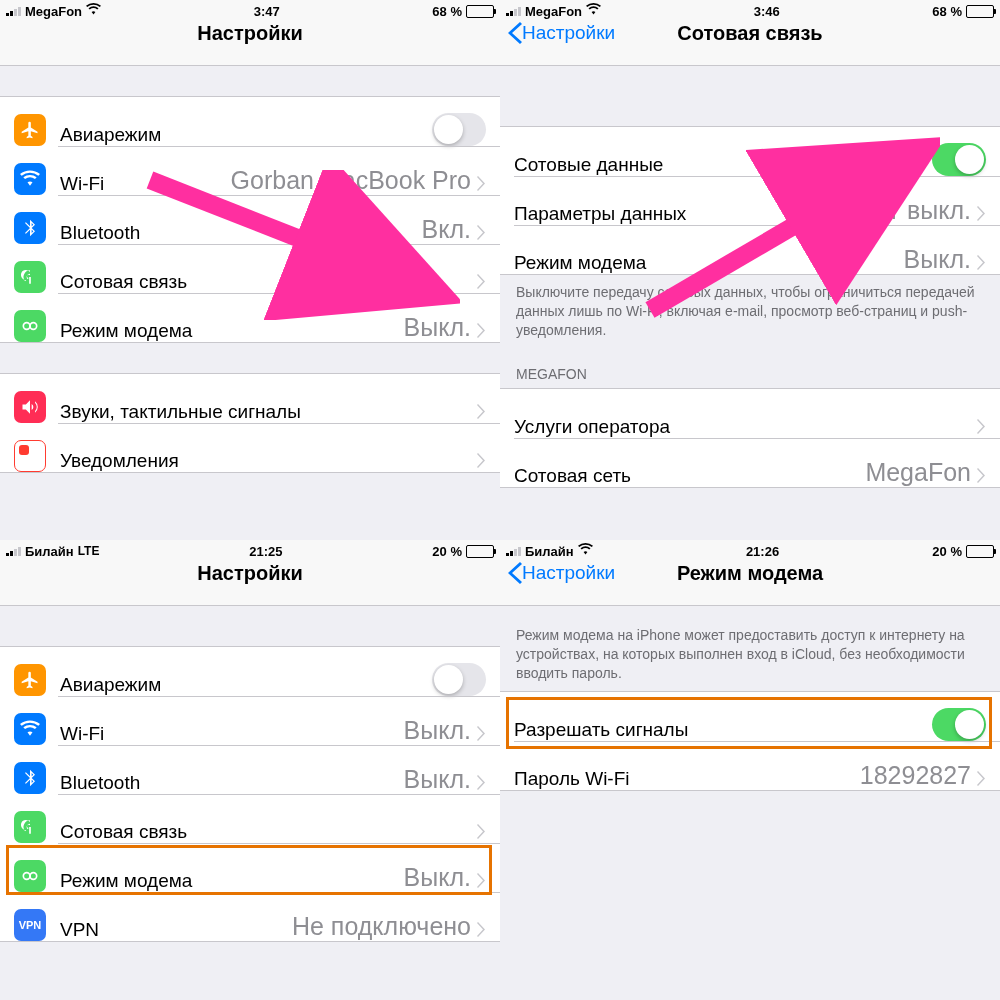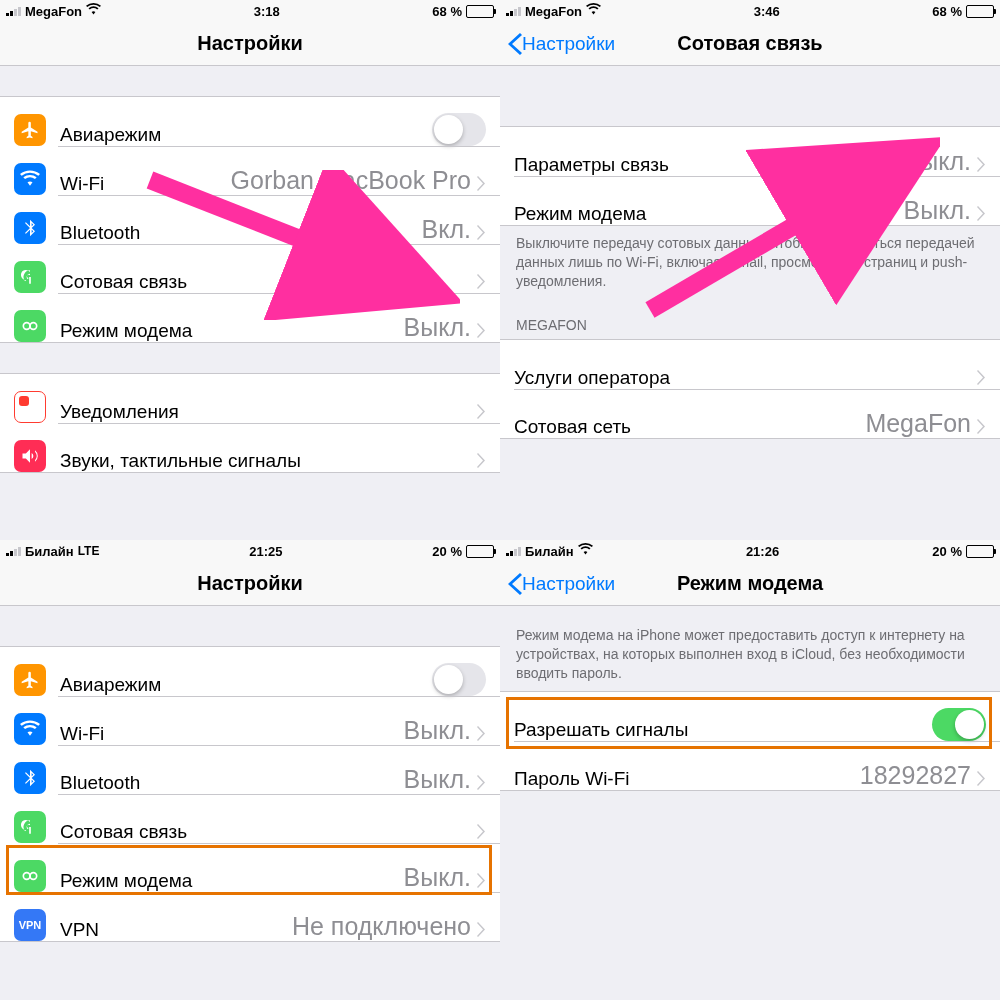--- a/index.html
+++ b/index.html
@@ -14,21 +14,21 @@
   .signal { display:flex; gap:1px; align-items:flex-end; height:10px; }
   .signal i { width:3px; background:#000; display:block; }
   .signal i:nth-child(1){height:3px;} .signal i:nth-child(2){height:5px;} .signal i:nth-child(3){height:7px;background:#c7c7cc;} .signal i:nth-child(4){height:9px;background:#c7c7cc;}
   .wifi svg{width:15px;height:15px;}
   .battery { width:28px; height:13px; border:1px solid #000; border-radius:2px; position:relative; }
   .battery::after{content:"";position:absolute;right:-3px;top:3px;width:2px;height:5px;background:#000;border-radius:0 1px 1px 0;}
   .batt-fill{height:100%;background:#ffcc00;border-radius:1px;}
   .batt-low{background:#ffcc00;}
 
   
-  .navhdr { height:44px; background:#f8f8f8; border-bottom:1px solid #c8c7cc; display:flex; align-items:center; justify-content:center; position:relative; }
+  .navhdr { height:44px; background:#f8f8f8; border-bottom:1px solid #c8c7cc; display:flex; align-items:flex-start; justify-content:center; position:relative; }
   .navtitle { font-size:20px; font-weight:700; }
   .navback { position:absolute; left:8px; display:flex; align-items:center; color:#007aff; font-size:19px; }
   .navback svg{width:14px;height:22px;}
 
   
   .group { margin-top:30px; background:#fff; border-top:1px solid #c8c7cc; border-bottom:1px solid #c8c7cc; }
   .group.mt0{margin-top:0;}
   .group .cell { height:49px; display:flex; align-items:flex-end; padding:0 14px; position:relative; }
   .group .cell + .cell::before { content:""; position:absolute; left:58px; right:0; top:0; height:1px; background:#c8c7cc; }
   .group.noicon .cell + .cell::before { left:14px; }
@@ -75,21 +75,21 @@
             <i></i>
             <i></i>
             <i></i>
             <i></i>
           </span>
       <span>MegaFon</span>
       <span class="wifi"><svg viewBox="0 0 24 24">
               <path fill="#000" d="M12 20l3-4a5 5 0 00-6 0l3 4zm-6-8a10 10 0 0112 0l2-2a13 13 0 00-16 0l2 2zm-4-4a16 16 0 0120 0l2-2a19 19 0 00-24 0l2 2z"></path>
             </svg></span>
     </div>
-    <div class="sb-center">3:18</div>
+    <div class="sb-center">3:47</div>
     <div class="sb-right">
       <span>68 %</span>
       <span class="battery"><span class="batt-fill" style="width:68%"></span></span>
     </div>
   </div>
   <div class="navhdr">
     <span class="navtitle">Настройки</span>
   </div>
 
   <div class="group">
@@ -149,33 +149,33 @@
       <span class="label">Режим модема</span>
       <span class="detail">Выкл.</span>
       <span class="chev"><svg viewBox="0 0 9 15">
               <path fill="currentColor" d="M1 0l7 7.5L1 15l-1-1 6-6.5L0 1z"></path>
             </svg></span>
     </div>
   </div>
 
   <div class="group">
     <div class="cell">
+      <span class="icon ic-pink">
+            <svg viewBox="0 0 24 24">
+              <path d="M3 9v6h4l5 5V4L7 9H3zm13 3a4 4 0 00-2-3.5v7A4 4 0 0016 12zm2-7v2a7 7 0 010 10v2a9 9 0 000-14z"></path>
+            </svg>
+          </span>
+      <span class="label">Звуки, тактильные сигналы</span>
+      <span class="chev"><svg viewBox="0 0 9 15">
+              <path fill="currentColor" d="M1 0l7 7.5L1 15l-1-1 6-6.5L0 1z"></path>
+            </svg></span>
+    </div>
+    <div class="cell">
       <span class="icon ic-notif"></span>
       <span class="label">Уведомления</span>
-      <span class="chev"><svg viewBox="0 0 9 15">
-              <path fill="currentColor" d="M1 0l7 7.5L1 15l-1-1 6-6.5L0 1z"></path>
-            </svg></span>
-    </div>
-    <div class="cell">
-      <span class="icon ic-pink">
-            <svg viewBox="0 0 24 24">
-              <path d="M3 9v6h4l5 5V4L7 9H3zm13 3a4 4 0 00-2-3.5v7A4 4 0 0016 12zm2-7v2a7 7 0 010 10v2a9 9 0 000-14z"></path>
-            </svg>
-          </span>
-      <span class="label">Звуки, тактильные сигналы</span>
       <span class="chev"><svg viewBox="0 0 9 15">
               <path fill="currentColor" d="M1 0l7 7.5L1 15l-1-1 6-6.5L0 1z"></path>
             </svg></span>
     </div>
   </div>
 
   <svg class="arrow" style="left:140px;top:170px;width:320px;height:150px;" viewBox="0 0 320 150">
     <defs>
           <marker id="ah1" markerWidth="10" markerHeight="10" refX="8" refY="5" orient="auto">
             <path d="M0 0L10 5L0 10z" fill="#ff2fa0"></path>
@@ -210,21 +210,27 @@
       <svg viewBox="0 0 14 22">
             <path fill="currentColor" d="M12 0L0 11l12 11 2-2L4 11l10-9z"></path>
           </svg>
       <span>Настройки</span>
     </span>
     <span class="navtitle">Сотовая связь</span>
   </div>
 
   <div class="group noicon" style="margin-top:60px">
     <div class="cell">
-      <span class="label">Параметры связь</span>
+      <span class="label">Сотовые данные</span>
+      <span class="switch on">
+            <span class="knob"></span>
+          </span>
+    </div>
+    <div class="cell">
+      <span class="label">Параметры данных</span>
       <span class="detail">Роуминг выкл.</span>
       <span class="chev"><svg viewBox="0 0 9 15">
               <path fill="currentColor" d="M1 0l7 7.5L1 15l-1-1 6-6.5L0 1z"></path>
             </svg></span>
     </div>
     <div class="cell">
       <span class="label">Режим модема</span>
       <span class="detail">Выкл.</span>
       <span class="chev"><svg viewBox="0 0 9 15">
               <path fill="currentColor" d="M1 0l7 7.5L1 15l-1-1 6-6.5L0 1z"></path>

